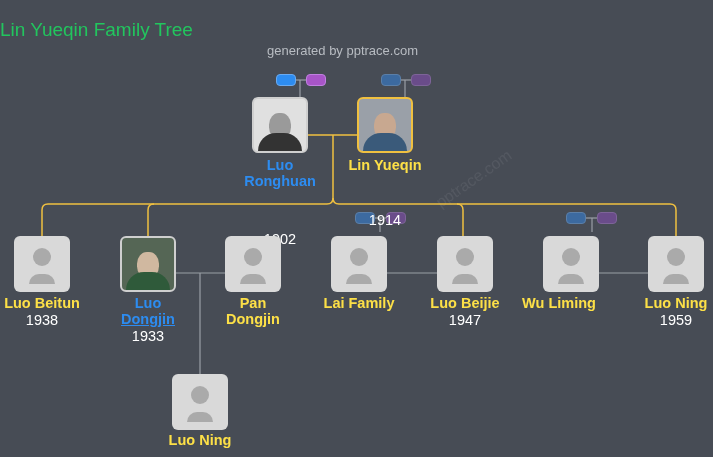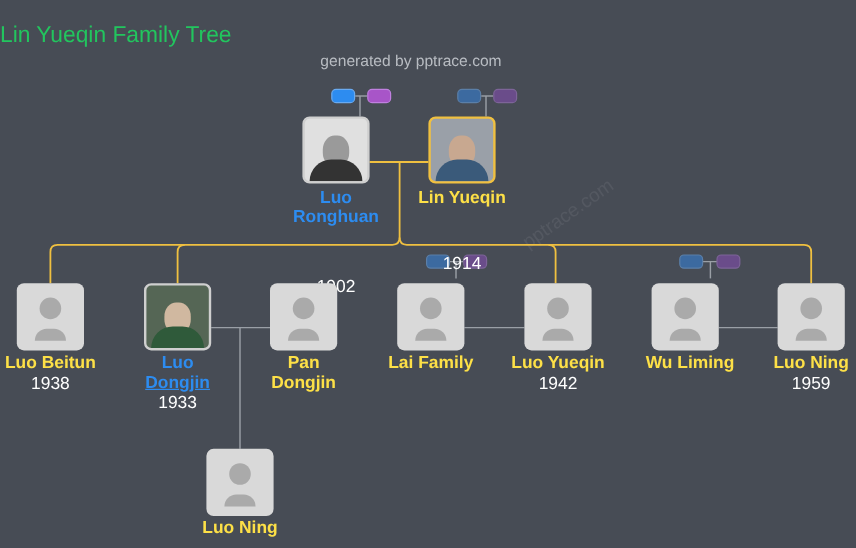--- a/index.html
+++ b/index.html
@@ -109,28 +109,28 @@
 <div class="card" style="left:331px;top:236px;">
   <div class="head"></div>
     <div class="shoulders"></div>
 </div>
 <div class="name pink" style="left:304px;top:295px;">Lai Family</div>
 
 <div class="card" style="left:437px;top:236px;">
   <div class="head"></div>
     <div class="shoulders"></div>
 </div>
-<div class="name pink" style="left:410px;top:295px;">Luo Yueqin</div>
-<div class="year" style="left:410px;top:312px;">1942</div>
+<div class="name pink" style="left:410px;top:295px;">Luo Beijie</div>
+<div class="year" style="left:410px;top:312px;">1947</div>
 
 <div class="card" style="left:543px;top:236px;">
   <div class="head"></div>
     <div class="shoulders"></div>
 </div>
-<div class="name pink" style="left:520px;top:295px;">Wu Liming</div>
+<div class="name pink" style="left:504px;top:295px;">Wu Liming</div>
 
 <div class="card" style="left:648px;top:236px;">
   <div class="head"></div>
     <div class="shoulders"></div>
 </div>
 <div class="name pink" style="left:621px;top:295px;">Luo Ning</div>
 <div class="year" style="left:621px;top:312px;">1959</div>
 
 <div class="card" style="left:172px;top:374px;">
   <div class="head"></div>

